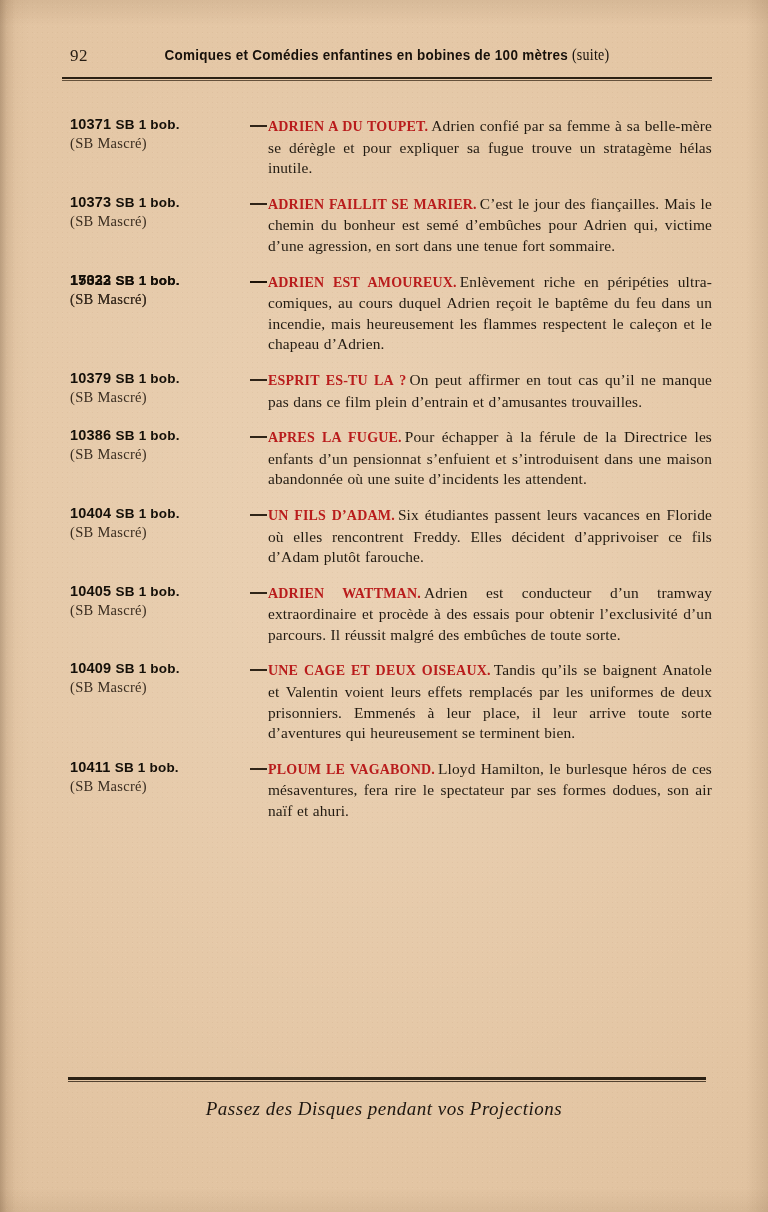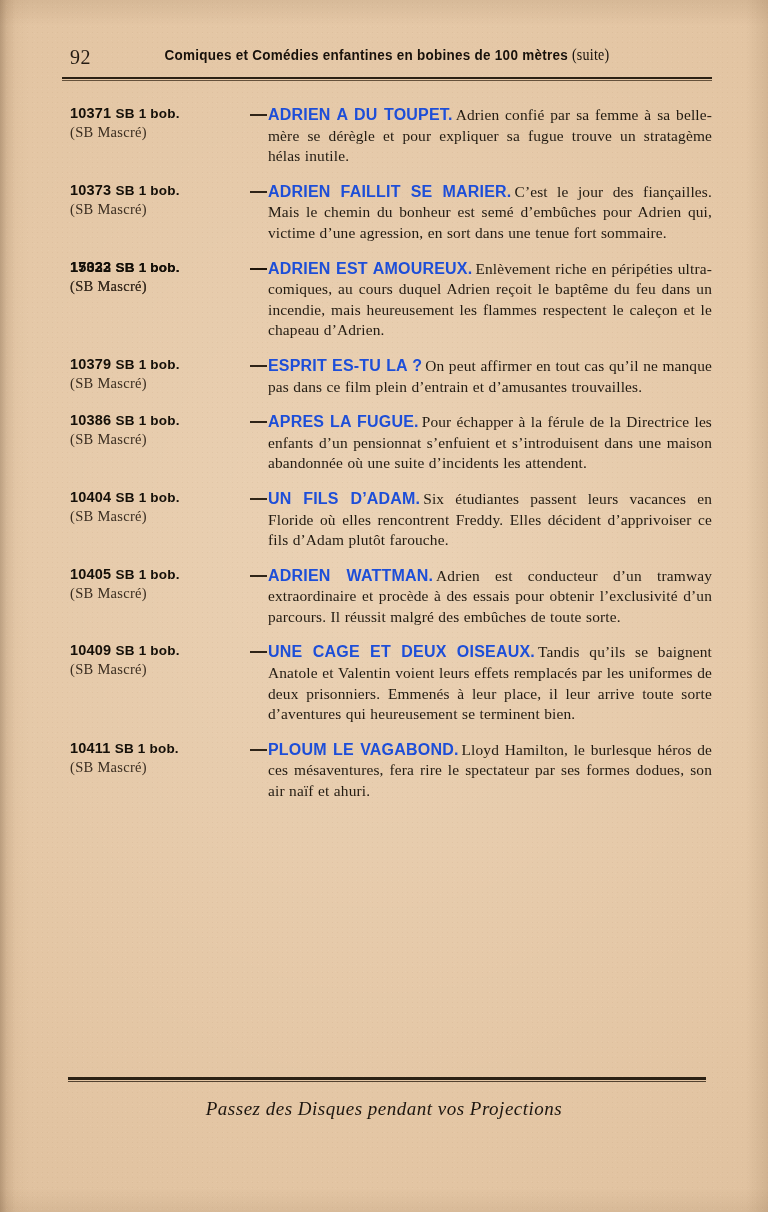--- a/index.html
+++ b/index.html
@@ -52,21 +52,21 @@
     left: 62px;
     right: 56px;
     top: 46px;
     height: 26px;
   }
   .folio {
     position: absolute;
     left: 8px;
     top: 0;
     font-family: "Liberation Serif", "DejaVu Serif", serif;
-    font-size: 20px;
+    font-size: 17px;
     letter-spacing: 0.5px;
     color: #241b12;
   }
   .running-head {
     position: absolute;
     left: 0;
     right: 0;
     top: 1px;
     text-align: center;
     font-family: "Liberation Sans", "DejaVu Sans", sans-serif;
@@ -99,21 +99,21 @@
     height: 0.9px;
     background: #3a2a18;
     opacity: 0.75;
   }
 
   
   .entries {
     position: absolute;
     left: 62px;
     right: 56px;
-    top: 105px;
+    top: 116px;
   }
   .entry {
     position: relative;
     margin-bottom: 15px;
   }
   .entry-label {
     position: absolute;
     left: 8px;
     top: 0;
     width: 200px;
@@ -152,25 +152,25 @@
     font-size: 15.4px;
     line-height: 20.6px;
     text-align: justify;
     text-justify: inter-word;
     color: #211a11;
     letter-spacing: 0.15px;
     word-spacing: 0.4px;
     hyphens: manual;
   }
   .entry-body .title {
-    font-family: Liberation Sans, sans-serif;
+    font-family: Liberation Serif, serif;
     font-weight: bold;
-    font-size: 16px;
+    font-size: 14px;
     letter-spacing: 0.2px;
-    color: #1d4ed8;
+    color: #b91c1c;
     margin-right: 3px;
   }
 
   
   .rule-bottom {
     position: absolute;
     left: 68px;
     right: 62px;
     top: 1077px;
     height: 7px;

